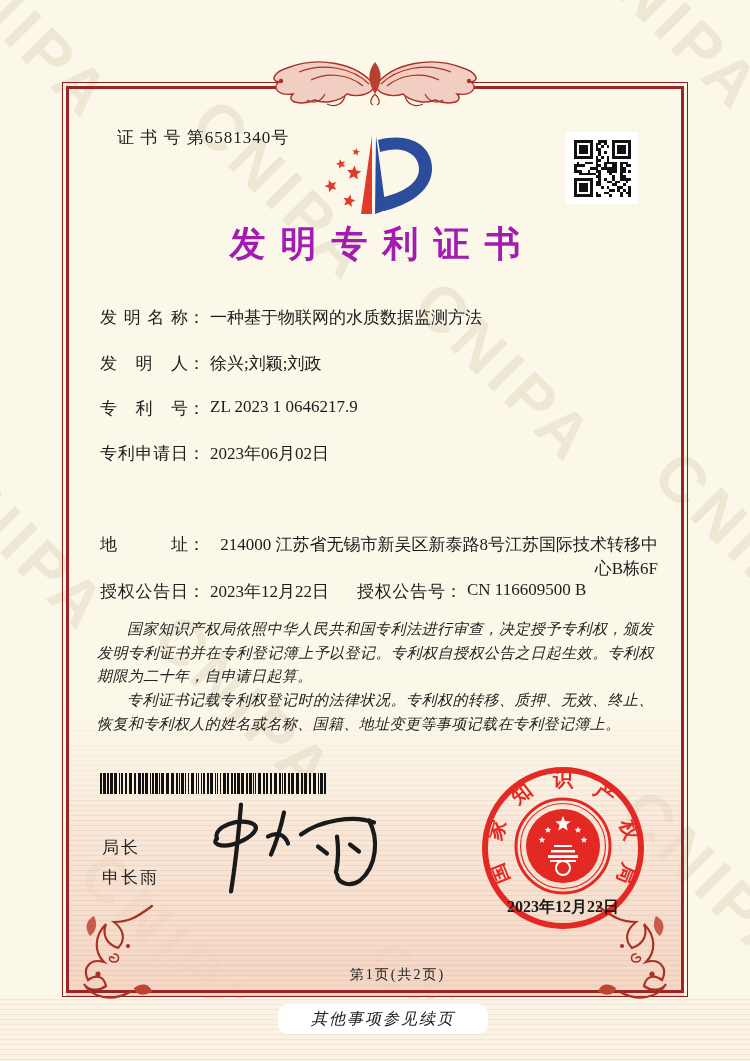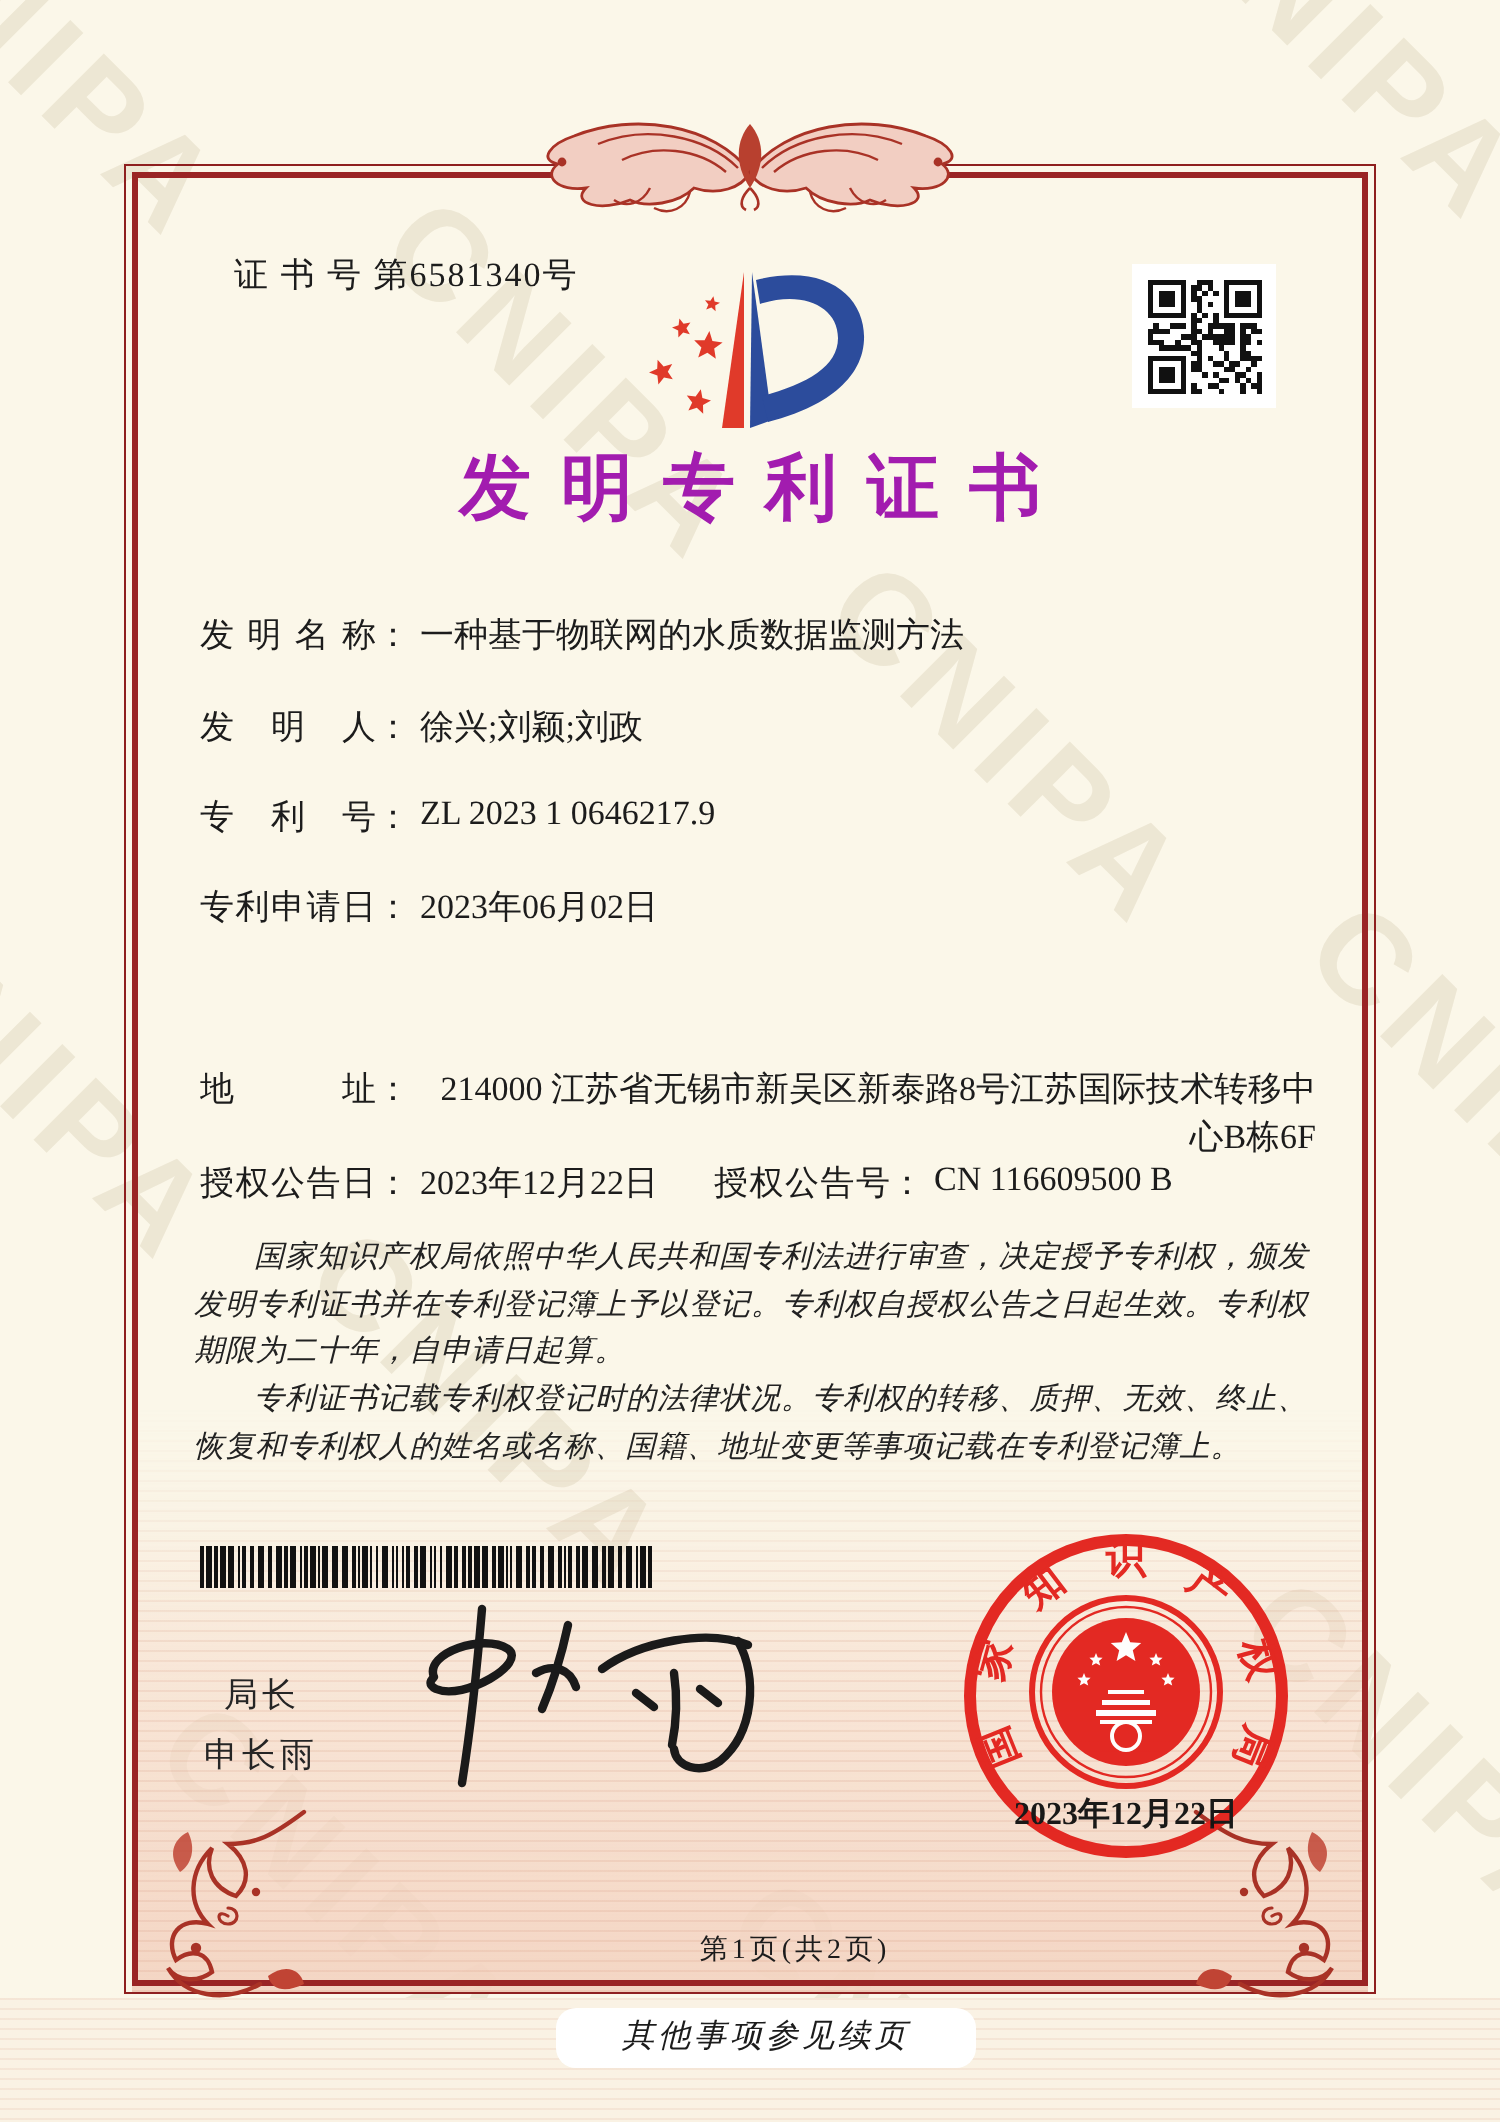--- a/index.html
+++ b/index.html
@@ -56,21 +56,21 @@
   .row-addr .val{ white-space:normal; width:448px; line-height:23.5px; word-break:break-all; }
   .grant-no-group{ position:absolute; left:257px; top:0; }
   
   .para{
     position:absolute; left:97px; width:557px; font-size:15px; line-height:23.5px;
     font-style:italic; text-indent:2em; text-align:justify; color:#222; z-index:5;
     letter-spacing:0.4px;
   }
   
   .barcode{ position:absolute; left:100px; top:773px; z-index:5; }
-  .sig-title{ position:absolute; left:112px; top:836px; font-size:17px; letter-spacing:2px;
+  .sig-title{ position:absolute; left:102px; top:836px; font-size:17px; letter-spacing:2px;
     font-family:"Liberation Sans","DejaVu Sans",sans-serif; color:#252525; z-index:5; }
   .sig-name{ position:absolute; left:102px; top:866px; font-size:17px; letter-spacing:2px;
     font-family:"Liberation Sans","DejaVu Sans",sans-serif; color:#252525; z-index:5; }
   .signature{ position:absolute; left:198px; top:793px; z-index:6; }
   .seal{ position:absolute; left:477px; top:762px; z-index:7; opacity:0.96; }
   .page-indicator{ position:absolute; left:0; top:966px; width:750px; text-align:center;
     font-size:14px; letter-spacing:2px; z-index:5;padding-left:45px; }
   .note-box{ position:absolute; left:278px; top:1004px; width:210px; height:30px;
     background:#ffffff; z-index:5; text-align:center;border-radius:10px; }
   .note-text{ font-size:16px; font-style:italic; letter-spacing:2px; line-height:30px; }

